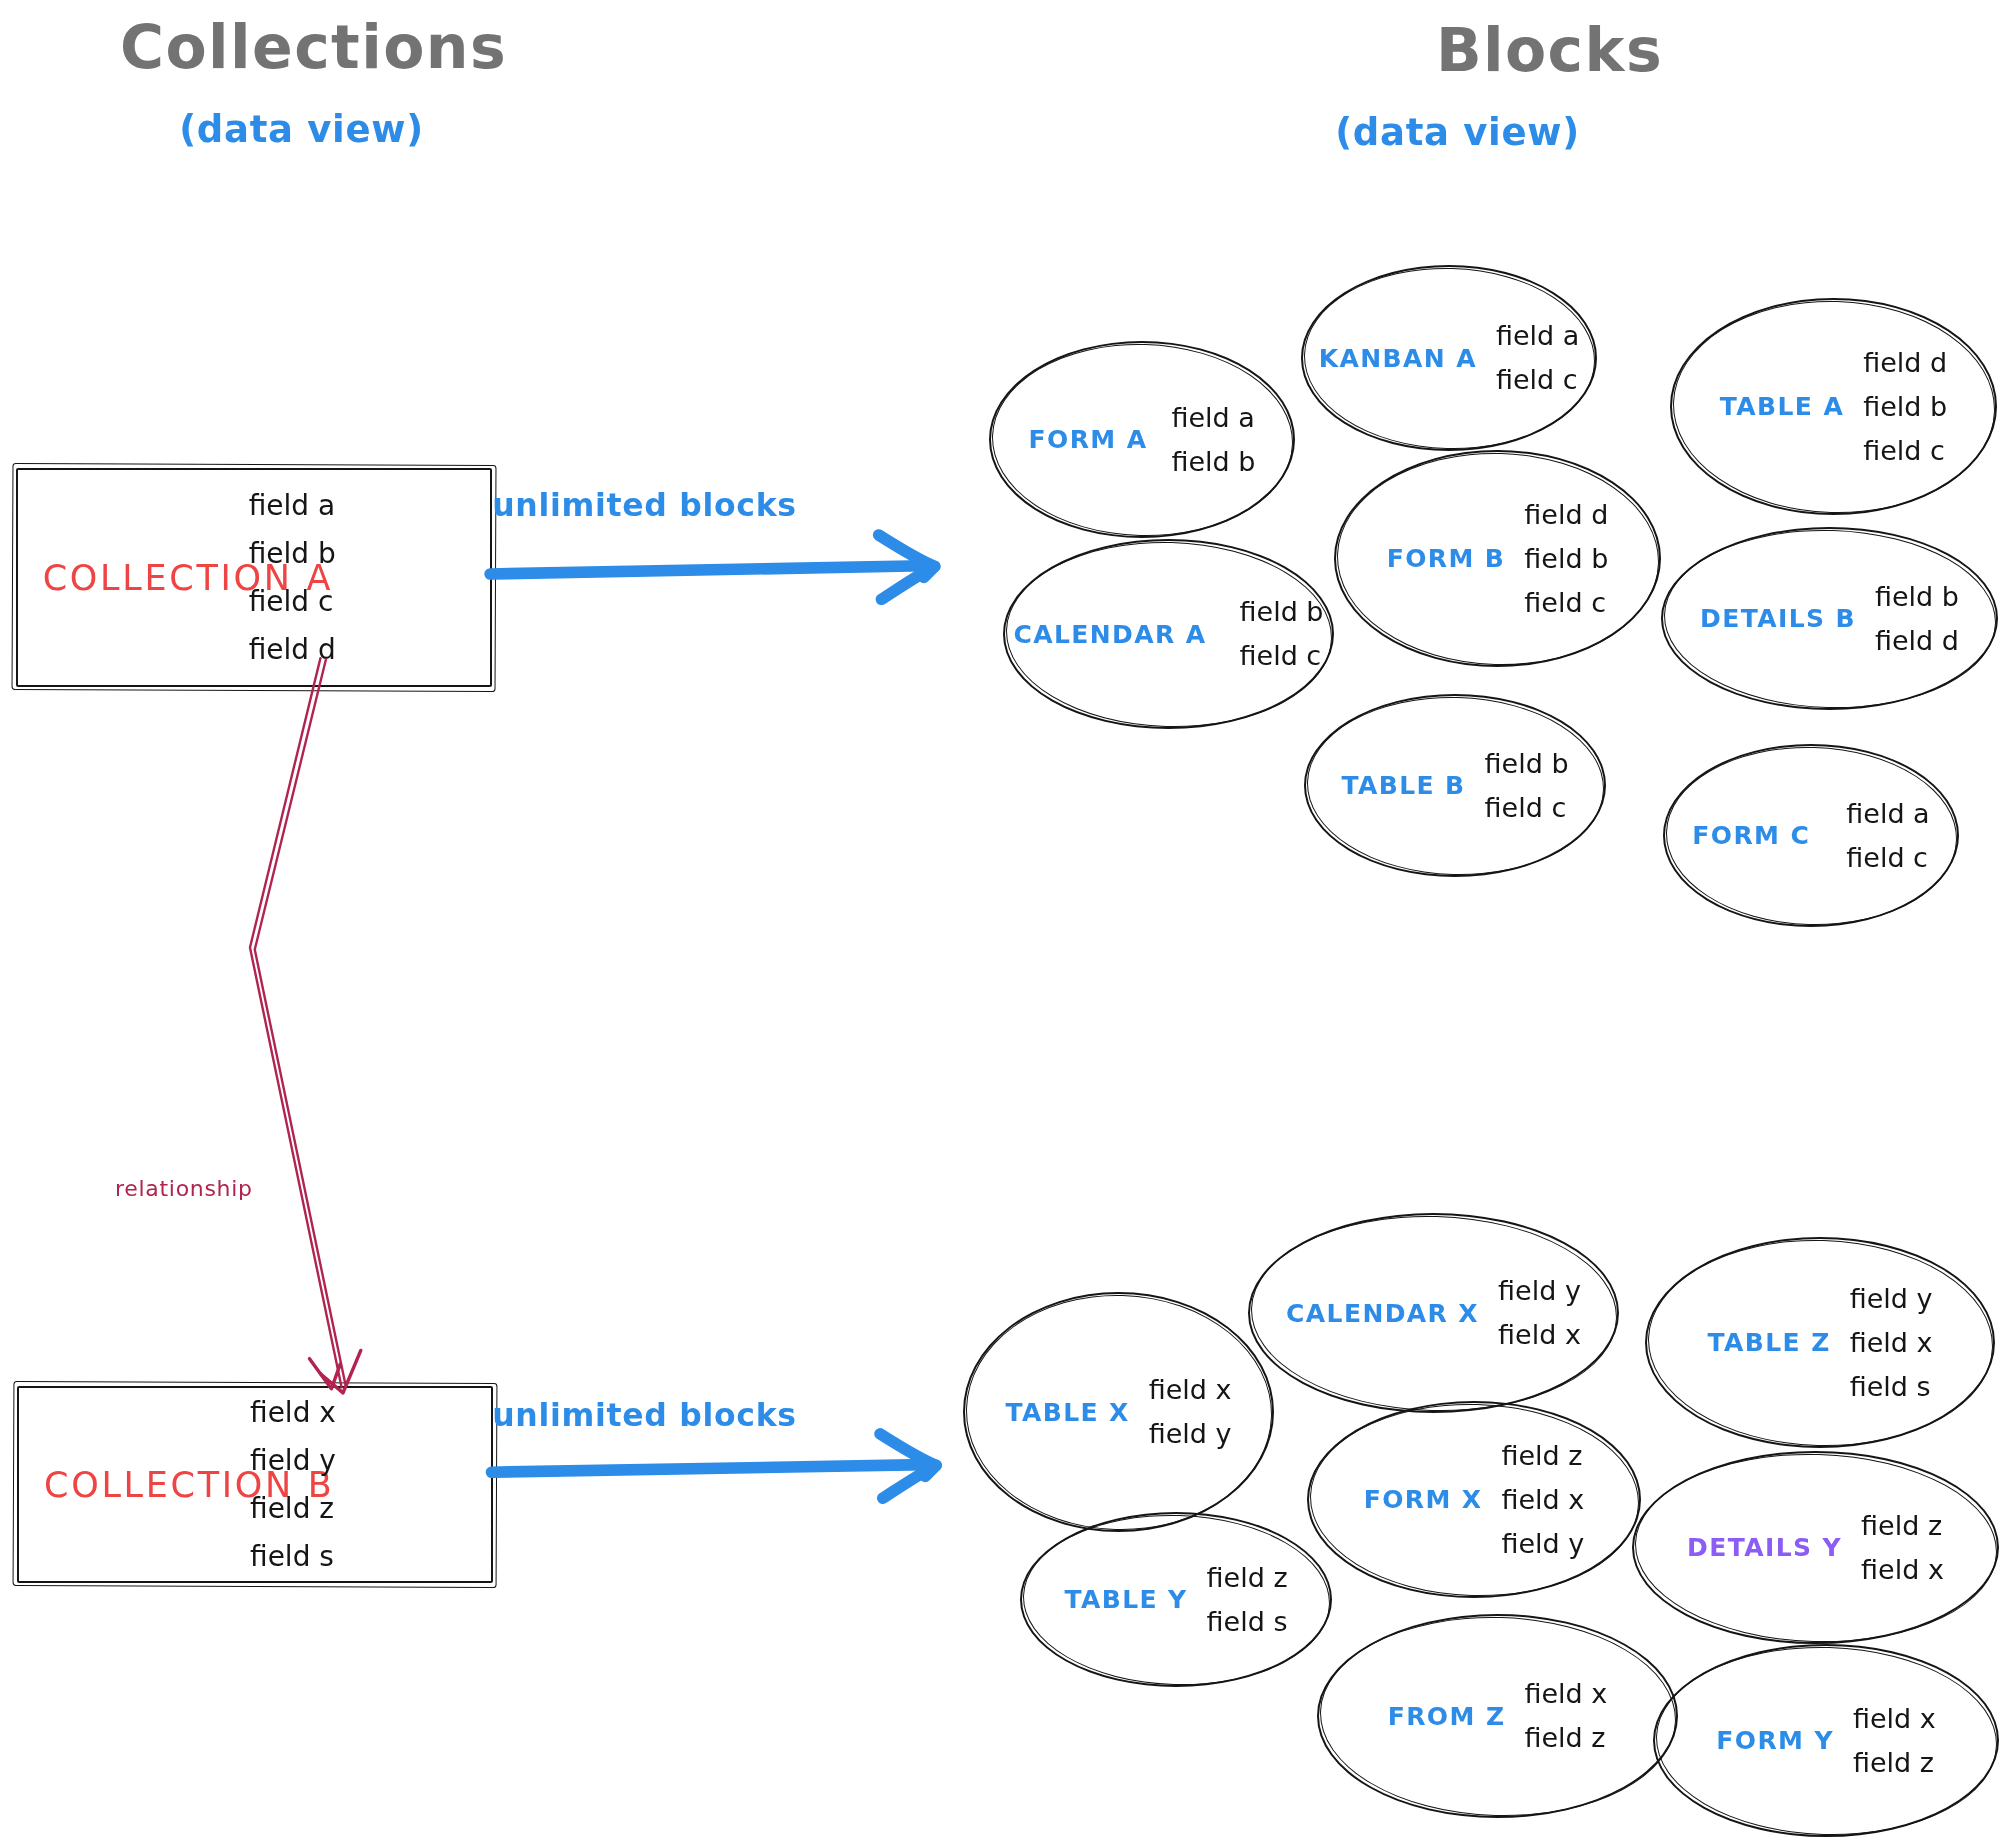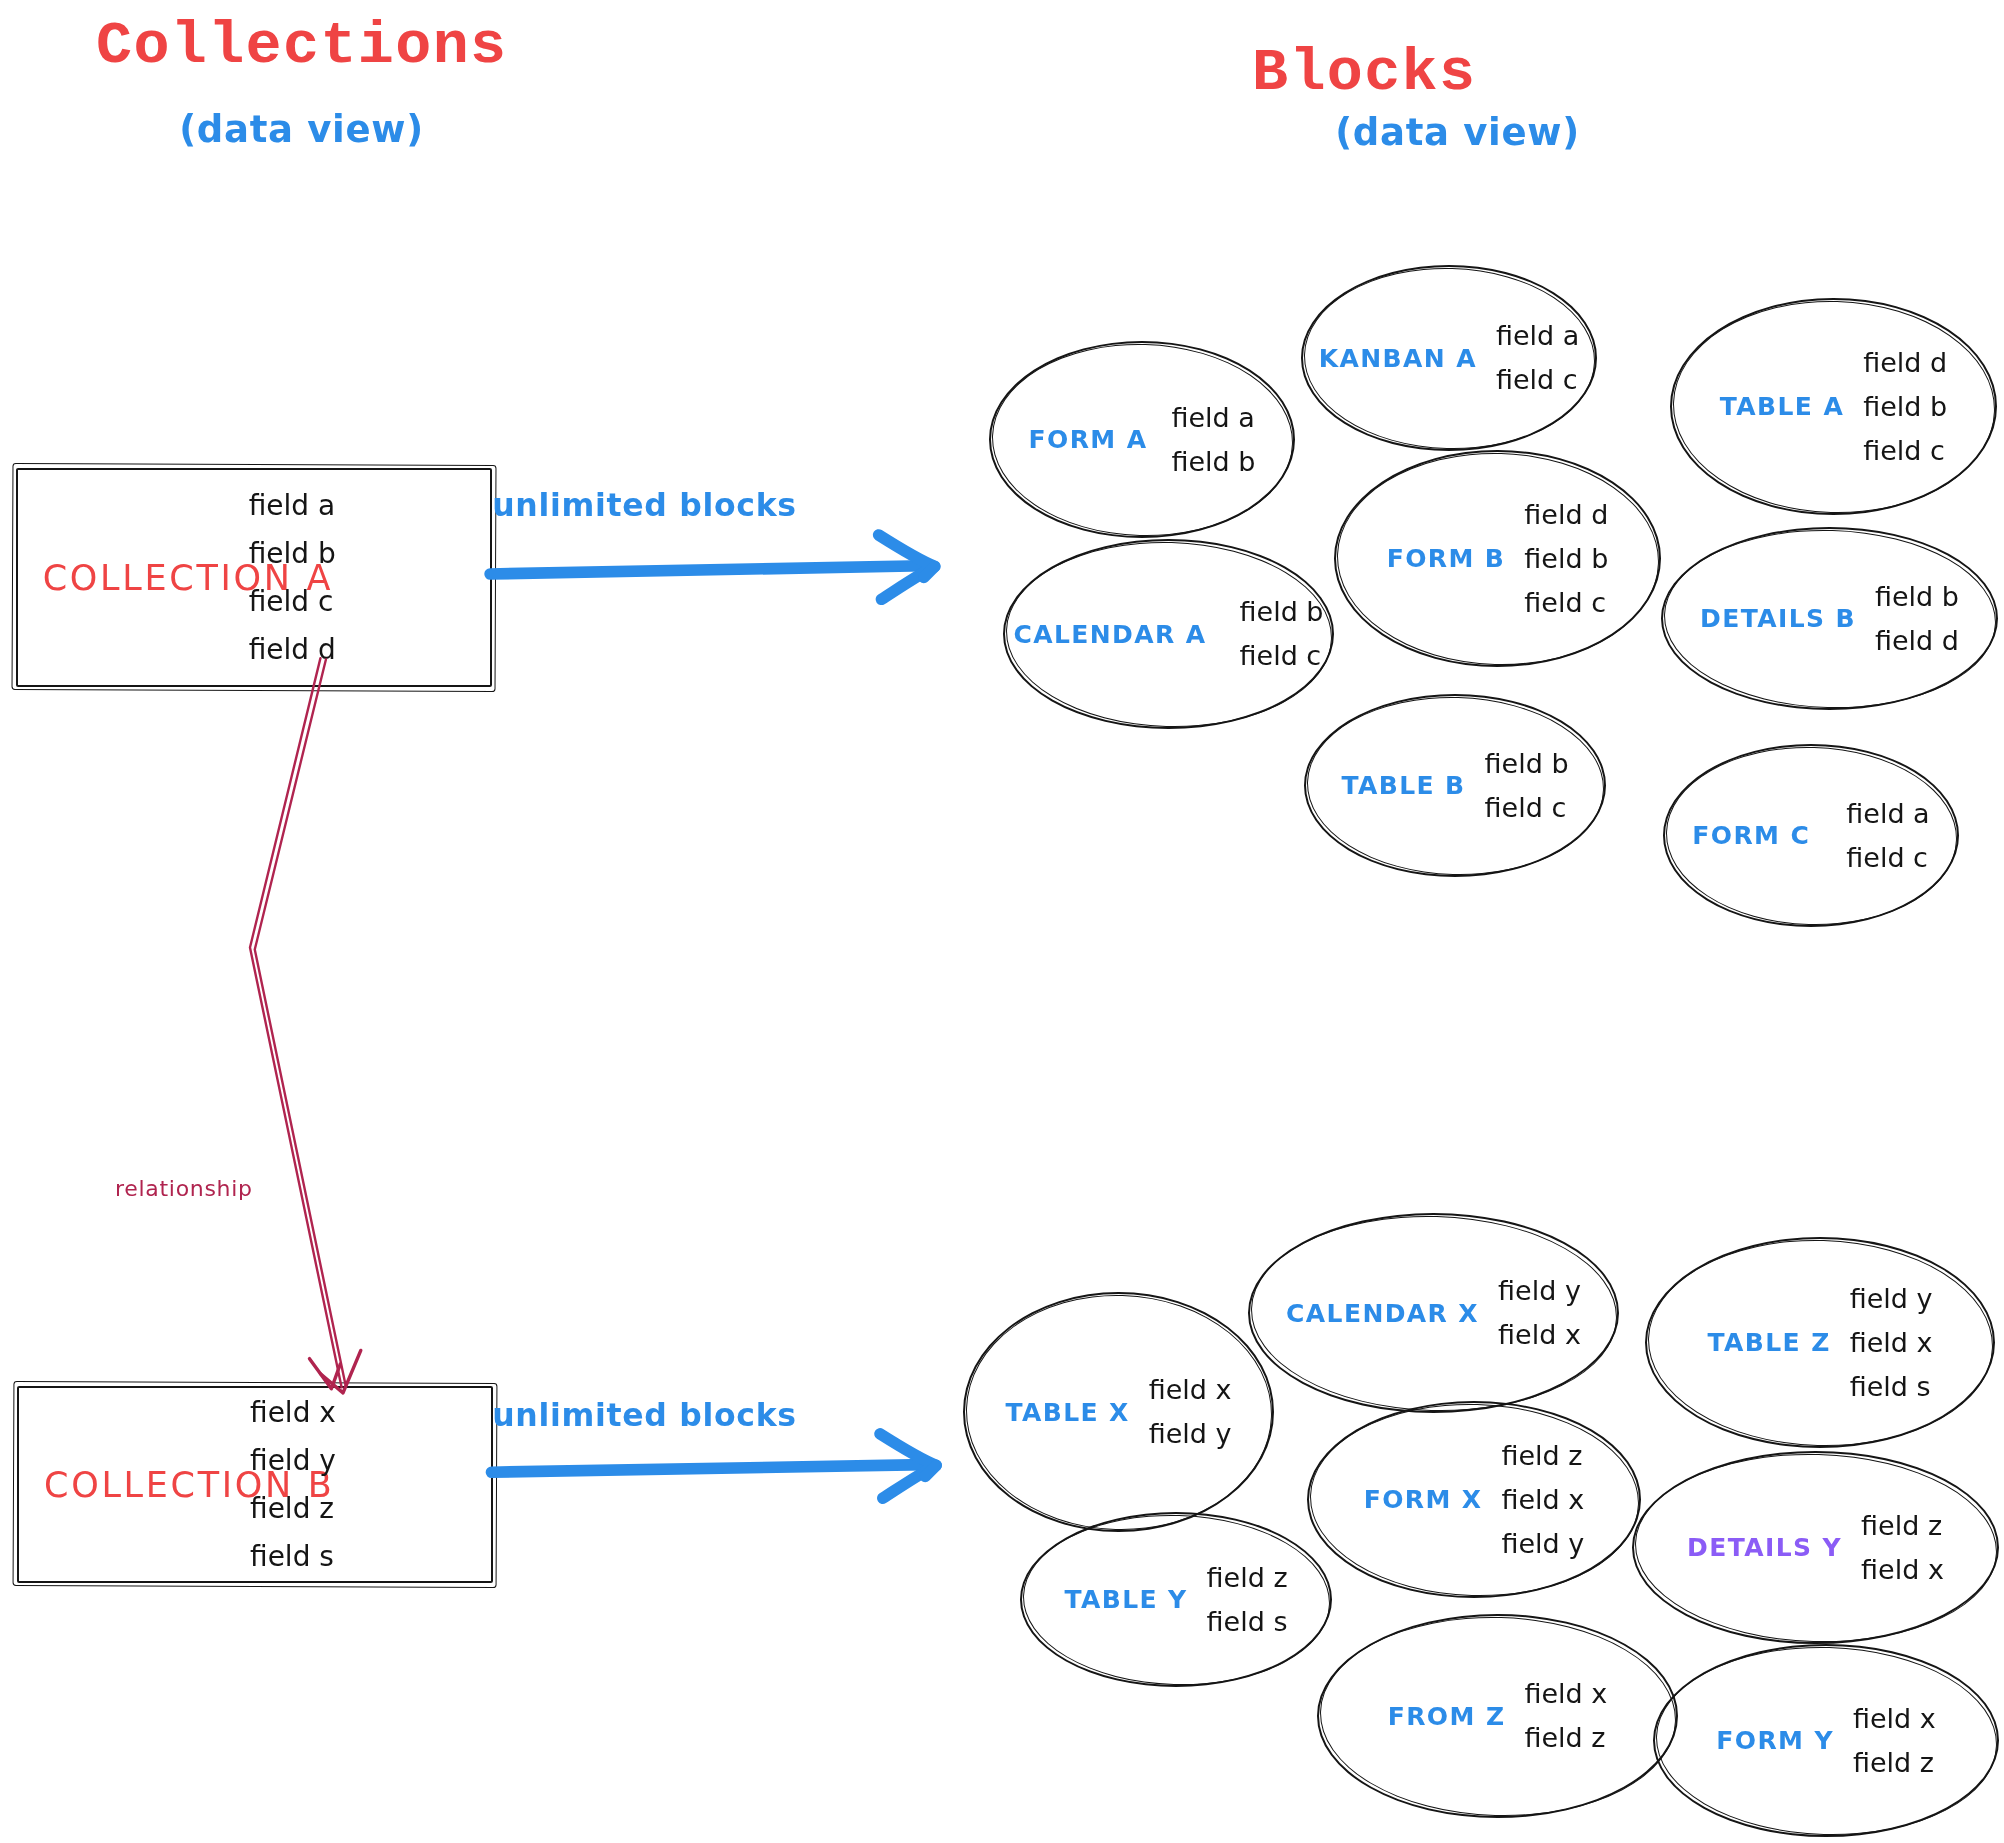--- a/index.html
+++ b/index.html
@@ -1,26 +1,26 @@
 <!DOCTYPE html>
 <html style="font-size:11px"><head>
 <meta charset="utf-8">
 <style>
   html,body{margin:0;padding:0;background:#fff;}
   body{font-family:"DejaVu Sans",sans-serif;color:#151515;}
   .canvas{position:relative;width:2005px;height:1843px;background:#ffffff;overflow:hidden;}
 
   
-  .col-title{position:absolute;text-align:left;color:#ef4444;font-weight:bold;
-             font-size:60px;letter-spacing:1.4px;white-space:nowrap;font-family:Liberation Mono, monospace;}
+  .col-title{position:absolute;text-align:right;color:#737373;font-weight:bold;
+             font-size:60px;letter-spacing:1.4px;white-space:nowrap;}
   .col-subtitle{position:absolute;text-align:center;color:#2c8ce8;font-weight:600;
              font-size:37px;letter-spacing:0.7px;white-space:nowrap;}
   .t-left{left:96px;top:12.3px;width:411px;}
   .s-left{left:96px;top:108px;width:411px;}
-  .t-right{left:1252px;top:15px;width:411px;margin-top:24px;}
+  .t-right{left:1252px;top:15px;width:411px;}
   .s-right{left:1252px;top:111px;width:411px;}
 
   
   .cbox{position:absolute;border:2.7px solid #151515;border-radius:2.1px;background:transparent;}
   .cbox::before{content:"";position:absolute;inset:-6.2px;border:1.4px solid #151515;
                 border-radius:3.4px;transform:rotate(0.25deg);pointer-events:none;}
   .cbox-label{position:absolute;left:25px;top:50%;transform:translateY(-50%);
               color:#ef4444;font-size:35px;font-weight:normal;letter-spacing:2.7px;white-space:nowrap;}
   .cbox-fields{position:absolute;left:231px;top:50%;transform:translateY(-50%);
                font-size:28px;line-height:48px;white-space:nowrap;}

